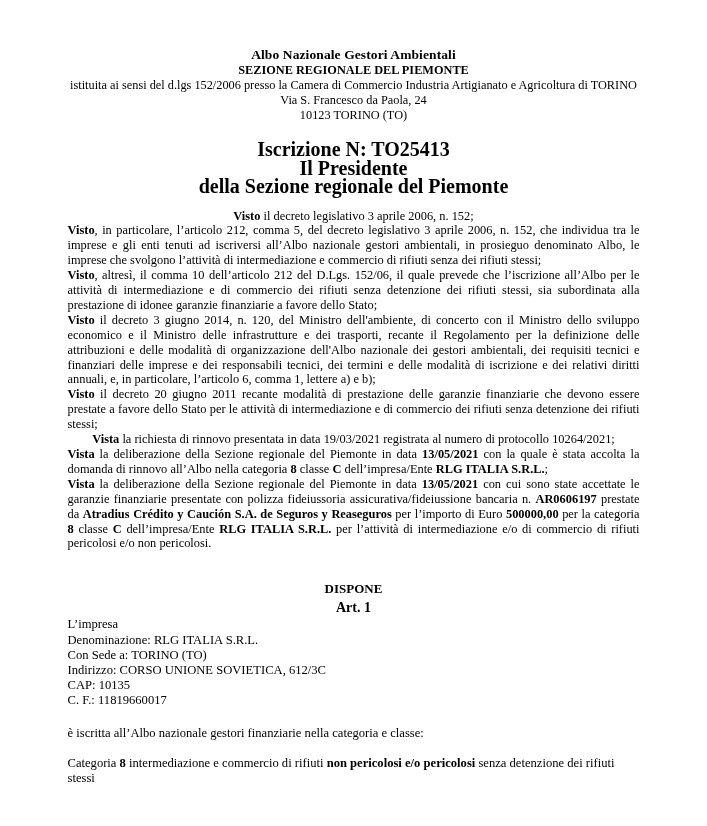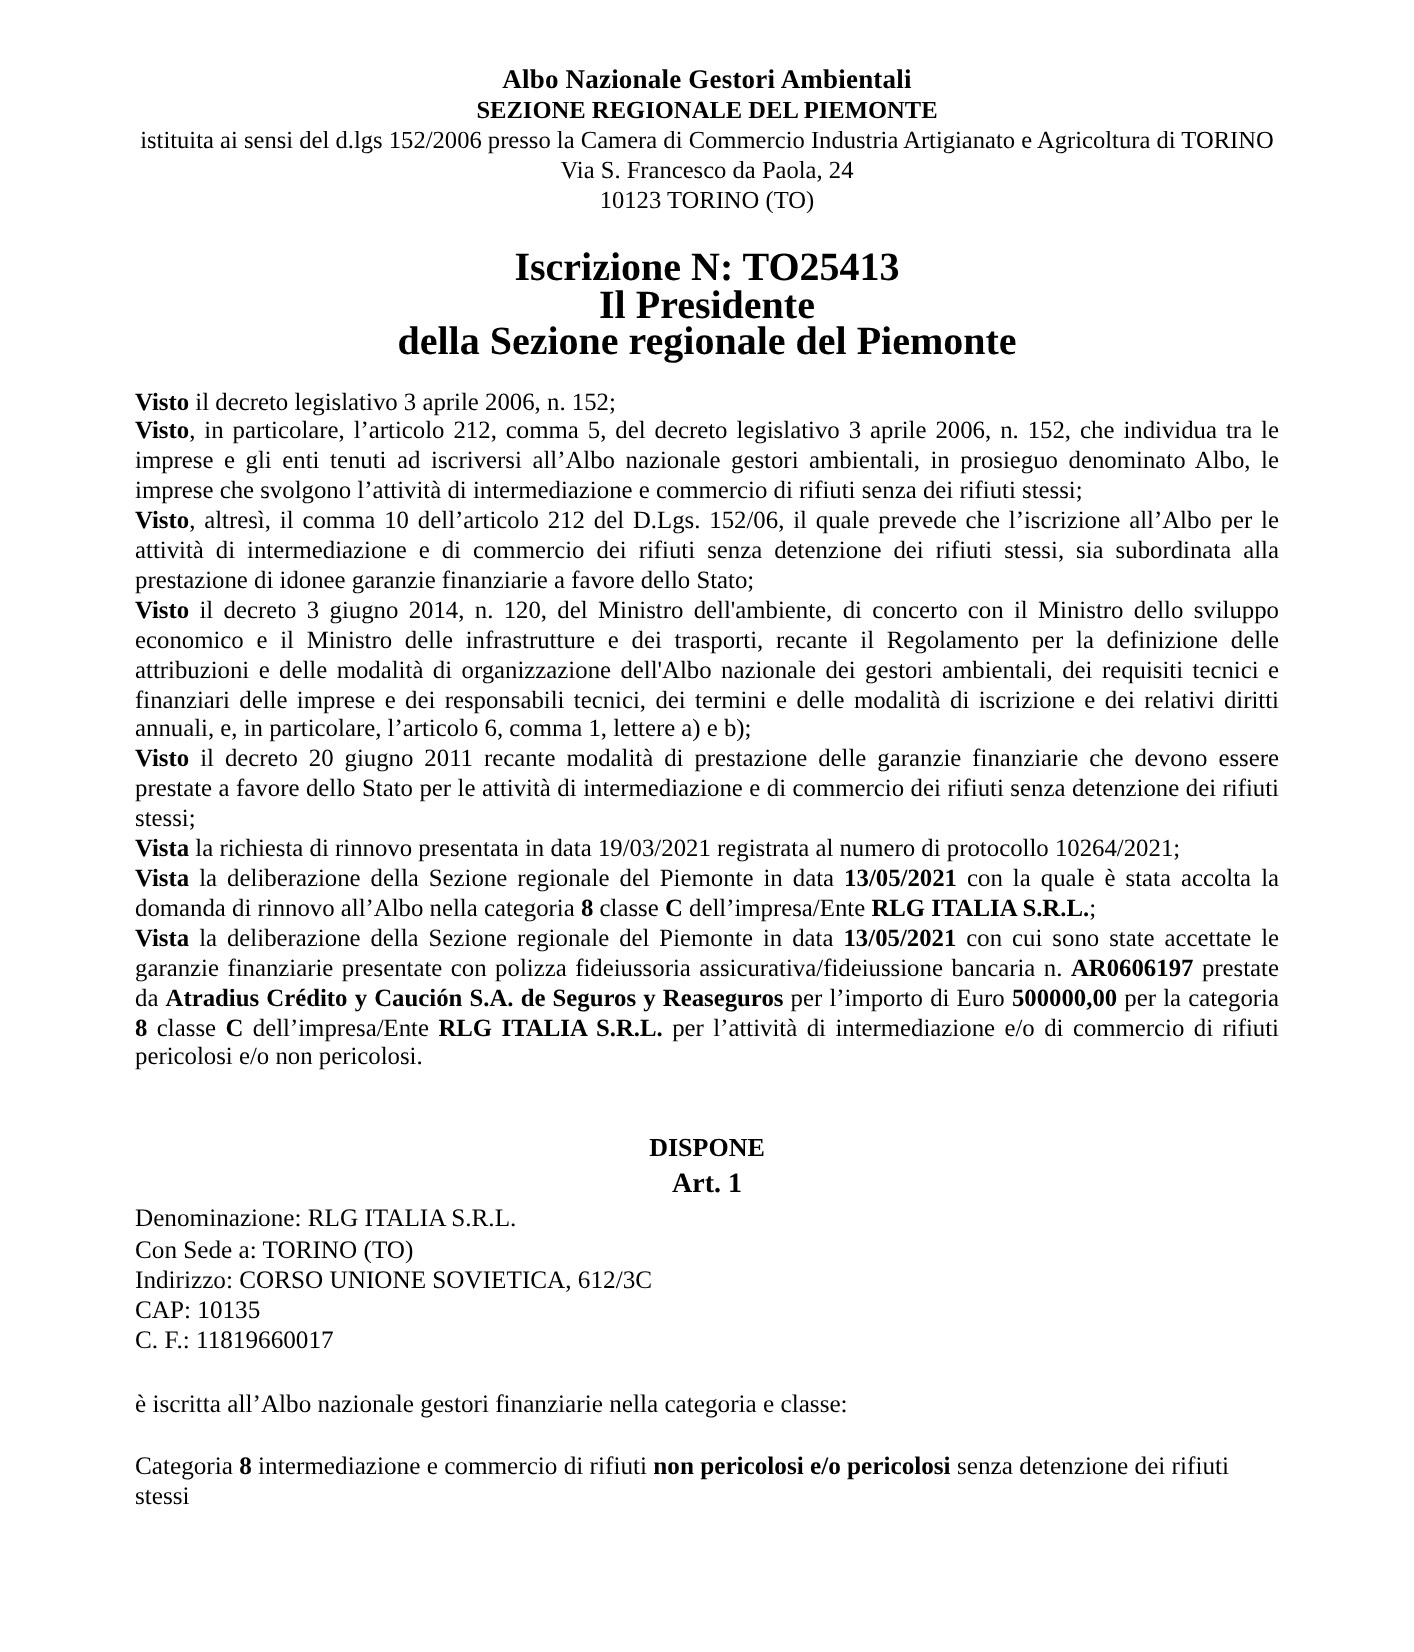--- a/index.html
+++ b/index.html
@@ -12,21 +12,21 @@
     height: 826px;
     font-family: "Liberation Serif", "DejaVu Serif", serif;
     color: #000000;
     overflow: hidden;
   }
   .page {
     position: relative;
     width: 707px;
     height: 795px;
     box-sizing: border-box;
-    padding: 0;
+    padding: 15px;
   }
   .header {
     text-align: center;
     padding-top: 32px;
   }
   .h-title {
     font-size: 13.5px;
     font-weight: bold;
     line-height: 16px;
     letter-spacing: 0.1px;
@@ -58,21 +58,21 @@
   }
   p.just {
     margin: 0;
     text-align: justify;
     text-justify: inter-word;
     font-size: 12.4px;
     line-height: 14.9px;
     hyphens: none;
   }
   p.just.nojust {
-    text-align: left;
+    text-align: center;
   }
   .dispone {
     text-align: center;
     margin-top: 28px;
   }
   .dispone .d1 {
     font-size: 13px;
     font-weight: bold;
     line-height: 19px;
   }
@@ -131,20 +131,21 @@
 
     <p class="just"><b>Vista</b><span> la deliberazione della Sezione regionale del Piemonte in data </span><b>13/05/2021</b><span> con la quale è stata accolta la domanda di rinnovo all’Albo nella categoria </span><b>8</b><span> classe </span><b>C</b><span> dell’impresa/Ente </span><b>RLG ITALIA S.R.L.</b><span>;</span></p>
 
     <p class="just"><b>Vista</b><span> la deliberazione della Sezione regionale del Piemonte in data </span><b>13/05/2021</b><span> con cui sono state accettate le garanzie finanziarie presentate con polizza fideiussoria assicurativa/fideiussione bancaria n. </span><b>AR0606197</b><span> prestate da </span><b>Atradius Crédito y Caución S.A. de Seguros y Reaseguros</b><span> per l’importo di Euro </span><b>500000,00</b><span> per la categoria </span><b>8</b><span> classe </span><b>C</b><span> dell’impresa/Ente </span><b>RLG ITALIA S.R.L.</b><span> per l’attività di intermediazione e/o di commercio di rifiuti pericolosi e/o non pericolosi.</span></p>
 
     <div class="dispone">
       <div class="d1">DISPONE</div>
       <div class="d2">Art. 1</div>
     </div>
 
+    <div class="detail-line">L’impresa</div>
     <div class="detail-line"><span>Denominazione: </span><span>RLG ITALIA S.R.L.</span></div>
     <div class="detail-line"><span>Con Sede a: </span><span>TORINO (TO)</span></div>
     <div class="detail-line"><span>Indirizzo: </span><span>CORSO UNIONE SOVIETICA, 612/3C</span></div>
     <div class="detail-line"><span>CAP: </span><span>10135</span></div>
     <div class="detail-line"><span>C. F.: </span><span>11819660017</span></div>
 
     <div class="gap-lg"></div>
 
     <div class="detail-line">è iscritta all’Albo nazionale gestori finanziarie nella categoria e classe:</div>
 

